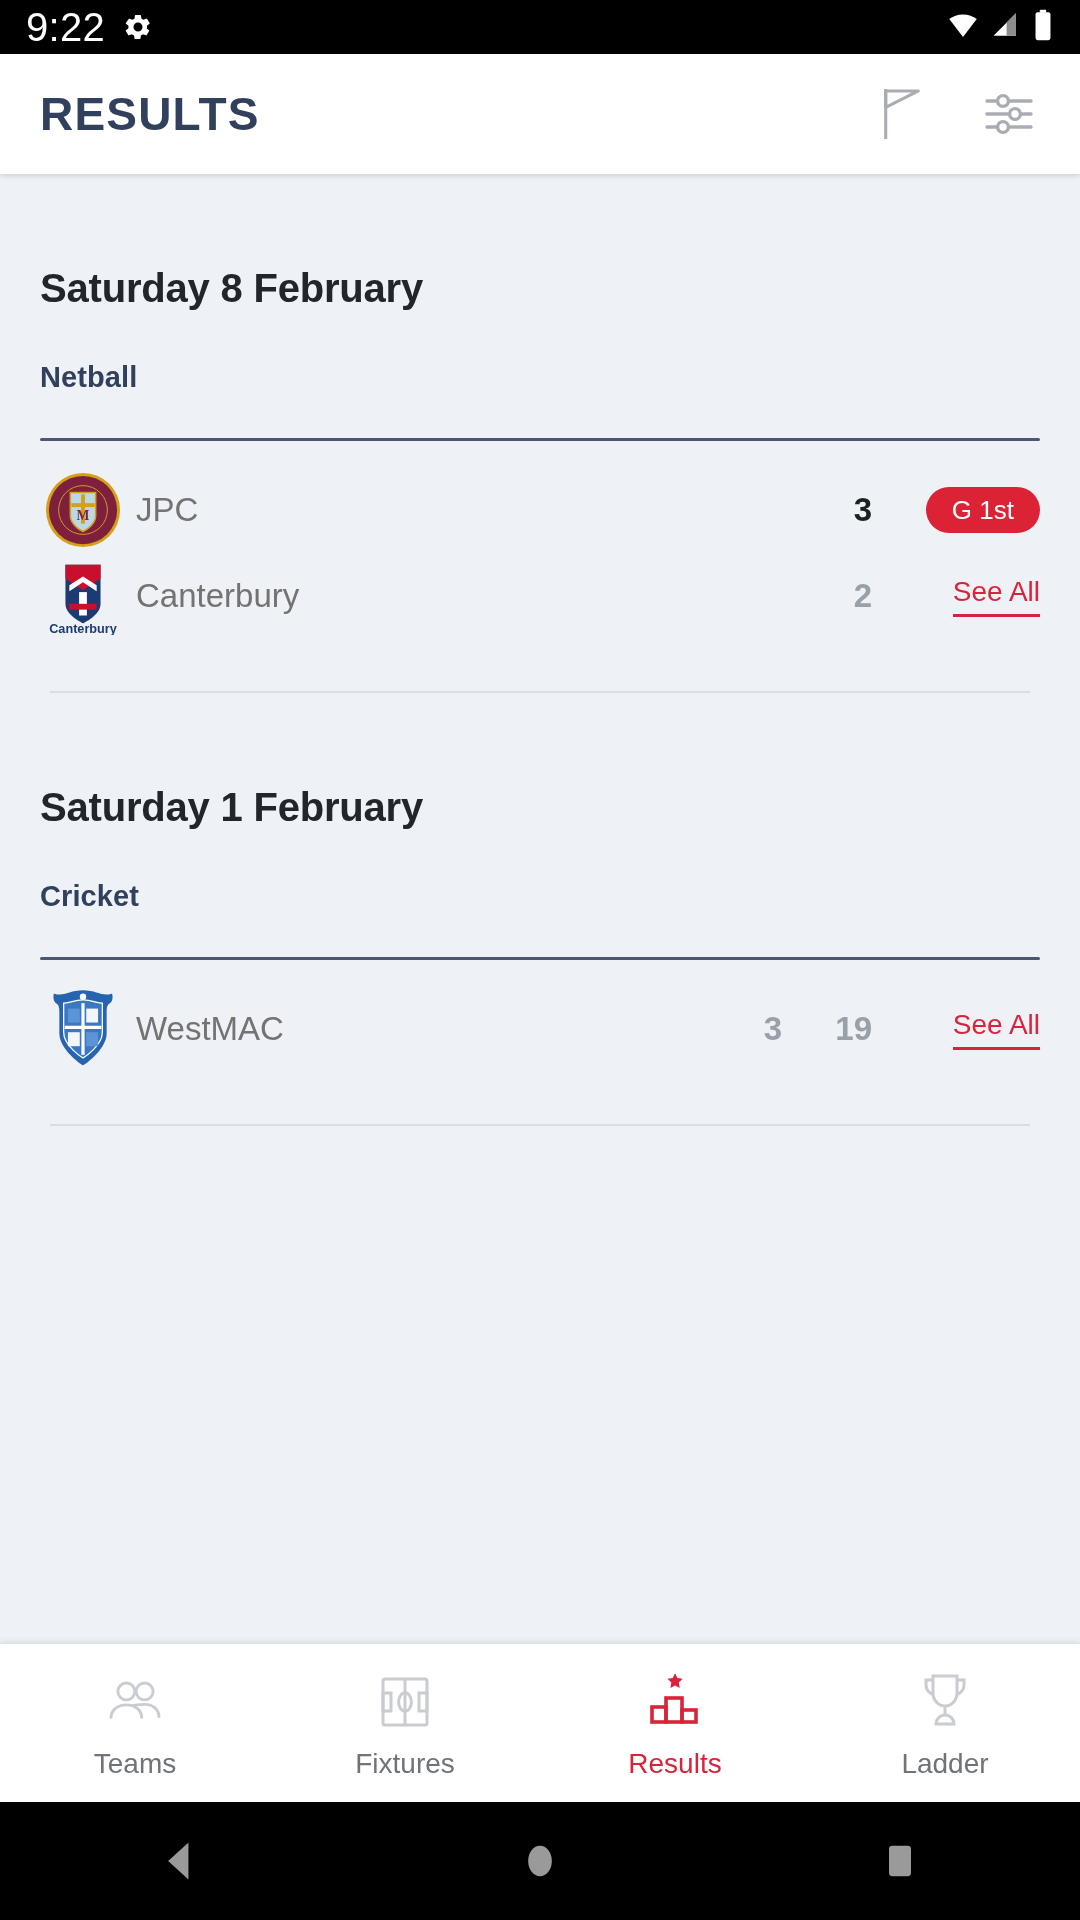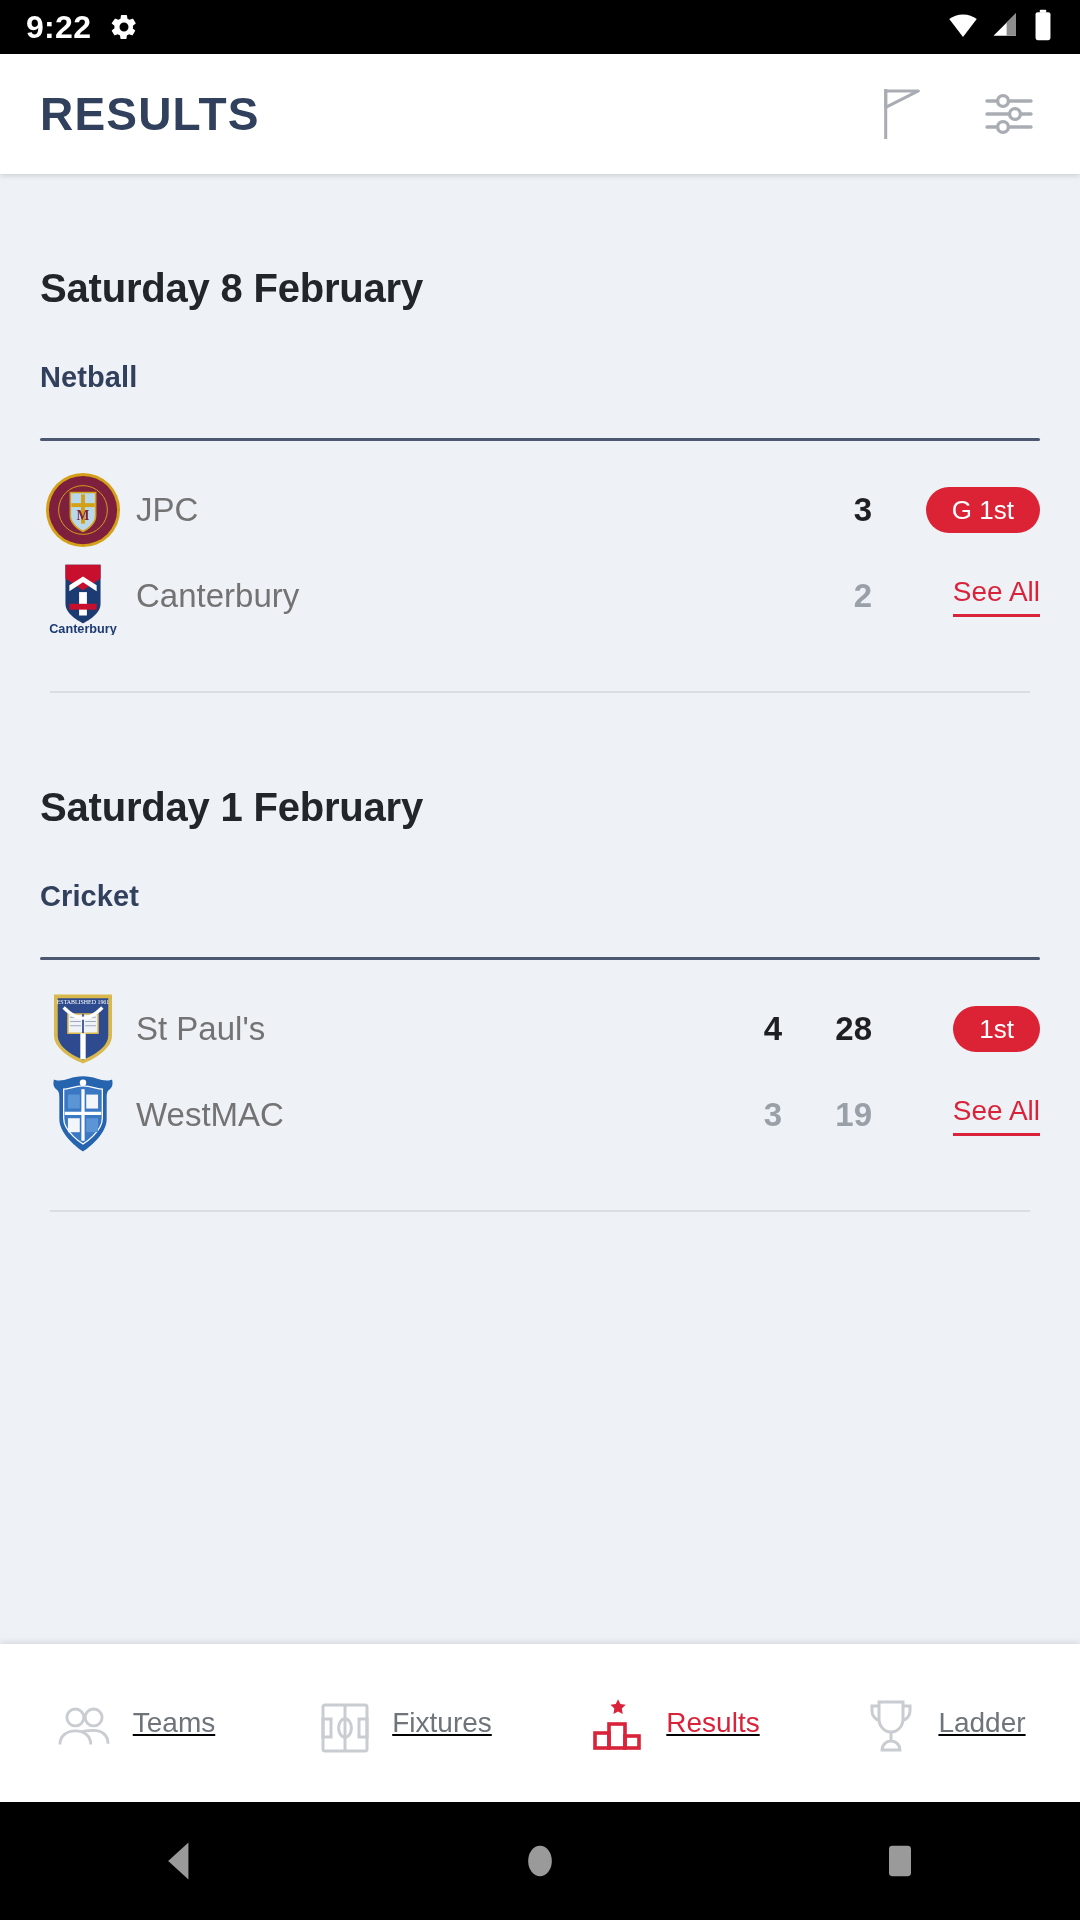--- a/index.html
+++ b/index.html
@@ -10,21 +10,21 @@
     overflow:hidden;
   }
   .phone { position:relative; width:1080px; height:1920px; display:flex; flex-direction:column; }
 
   
   .statusbar {
     height:54px; background:#000; color:#fff;
     display:flex; align-items:center; padding:0 26px;
     flex:0 0 54px;
   }
-  .sb-time { font-size:32px; font-weight:700; letter-spacing:.3px; }
+  .sb-time { font-size:40px; font-weight:400; letter-spacing:.3px; }
   .sb-gear { margin-left:18px; display:flex; align-items:center; }
   .sb-right { margin-left:auto; display:flex; align-items:center; gap:10px; }
 
   
   .appbar {
     flex:0 0 120px; background:#fff; display:flex; align-items:center;
     padding:0 40px; box-shadow:0 2px 5px rgba(0,0,0,.13); z-index:5;
   }
   .appbar-title {
     font-size:46px; font-weight:700; color:#31405c; letter-spacing:1.2px;
@@ -74,22 +74,22 @@
     padding-bottom:6px; white-space:nowrap;
   }
   .section-sep { height:2px; background:#d9dde4; margin:52px 10px 0 10px; }
 
   
   .bottomnav {
     flex:0 0 158px; background:#fff; display:flex; align-items:center;
     box-shadow:0 -2px 6px rgba(0,0,0,.10); z-index:6;
   }
   .navitem {
-    flex:1 1 0; display:flex; flex-direction:row; align-items:center;
-    justify-content:center; gap:20px;text-decoration:underline;
+    flex:1 1 0; display:flex; flex-direction:column; align-items:center;
+    justify-content:center; gap:20px;
   }
   .navlabel { font-size:28px; color:#6f737a; }
   .navitem.active .navlabel { color:#d9233a; }
   .navicon { height:62px; display:flex; align-items:flex-end; justify-content:center; }
 
   
   .sysbar {
     flex:0 0 118px; background:#000; display:flex; align-items:center;
     justify-content:space-around;
   }
@@ -209,40 +209,20 @@
     </div>
 
     <div>
       <div class="date-heading">Saturday 1 February</div>
 
       <div>
         <div class="sport-heading">Cricket</div>
         <div class="rule"></div>
 
         <div class="matchgroup">
-          <div class="match-row">
-            <div class="crest">
-              <svg width="86" height="86" viewBox="0 0 80 80">
-                <path d="M13 8h54v38c0 16-27 26-27 26S13 62 13 46z" fill="#d9b94e"></path>
-                <path d="M16.5 11.5h47V46c0 14-23.5 22.5-23.5 22.5S16.5 60 16.5 46z" fill="#2e4b8f"></path>
-                <path d="M26 26h28v18H26z" fill="#f0f2f5" stroke="#d9b94e" stroke-width="1.4"></path>
-                <path d="M40 26v18" stroke="#2e4b8f" stroke-width="1.6"></path>
-                <path d="M28 29h10M28 33h10M28 37h10M42 29h10M42 33h10M42 37h10" stroke="#9aa8c8" stroke-width="1"></path>
-                <path d="M37.5 44h5v24h-5z" fill="#fff"></path>
-                <path d="M22 20c6 6 12 10 18 10s12-4 18-10" stroke="#fff" stroke-width="3" fill="none"></path>
-                <text x="40" y="17" font-size="5.5" fill="#fff" text-anchor="middle" font-family="Liberation Serif, serif">ESTABLISHED 1961</text>
-              </svg>
-            </div>
-            <div class="team-name">St Paul's</div>
-            <div class="scorecell sc-w">4</div>
-            <div class="scorecell sc-r">28</div>
-            <div class="tail">
-              <span class="badge">1st</span>
-            </div>
-          </div>
           <div class="match-row">
             <div class="crest">
               <svg width="86" height="86" viewBox="0 0 80 80">
                 <path d="M40 4c10 0 16 4 22 4 3 0 5-1 5-1s2 6-2 9c-3 2-3 5-3 9v19c0 16-22 30-22 30S18 60 18 44V25c0-4 0-7-3-9-4-3-2-9-2-9s2 1 5 1c6 0 12-4 22-4z" fill="#2664b0"></path>
                 <path d="M40 13c8 0 13 3 18 3v27c0 13-18 24-18 24S22 56 22 43V16c5 0 10-3 18-3z" fill="#3b78c4" stroke="#fff" stroke-width="1.2"></path>
                 <path d="M38.5 16h3v48h-3z" fill="#fff"></path>
                 <path d="M23 37h34v3H23z" fill="#fff"></path>
                 <rect x="26" y="21" width="11" height="13" fill="#5b95d6"></rect>
                 <rect x="43" y="21" width="11" height="13" fill="#f2f5fa"></rect>
                 <rect x="26" y="43" width="11" height="13" fill="#f2f5fa"></rect>

